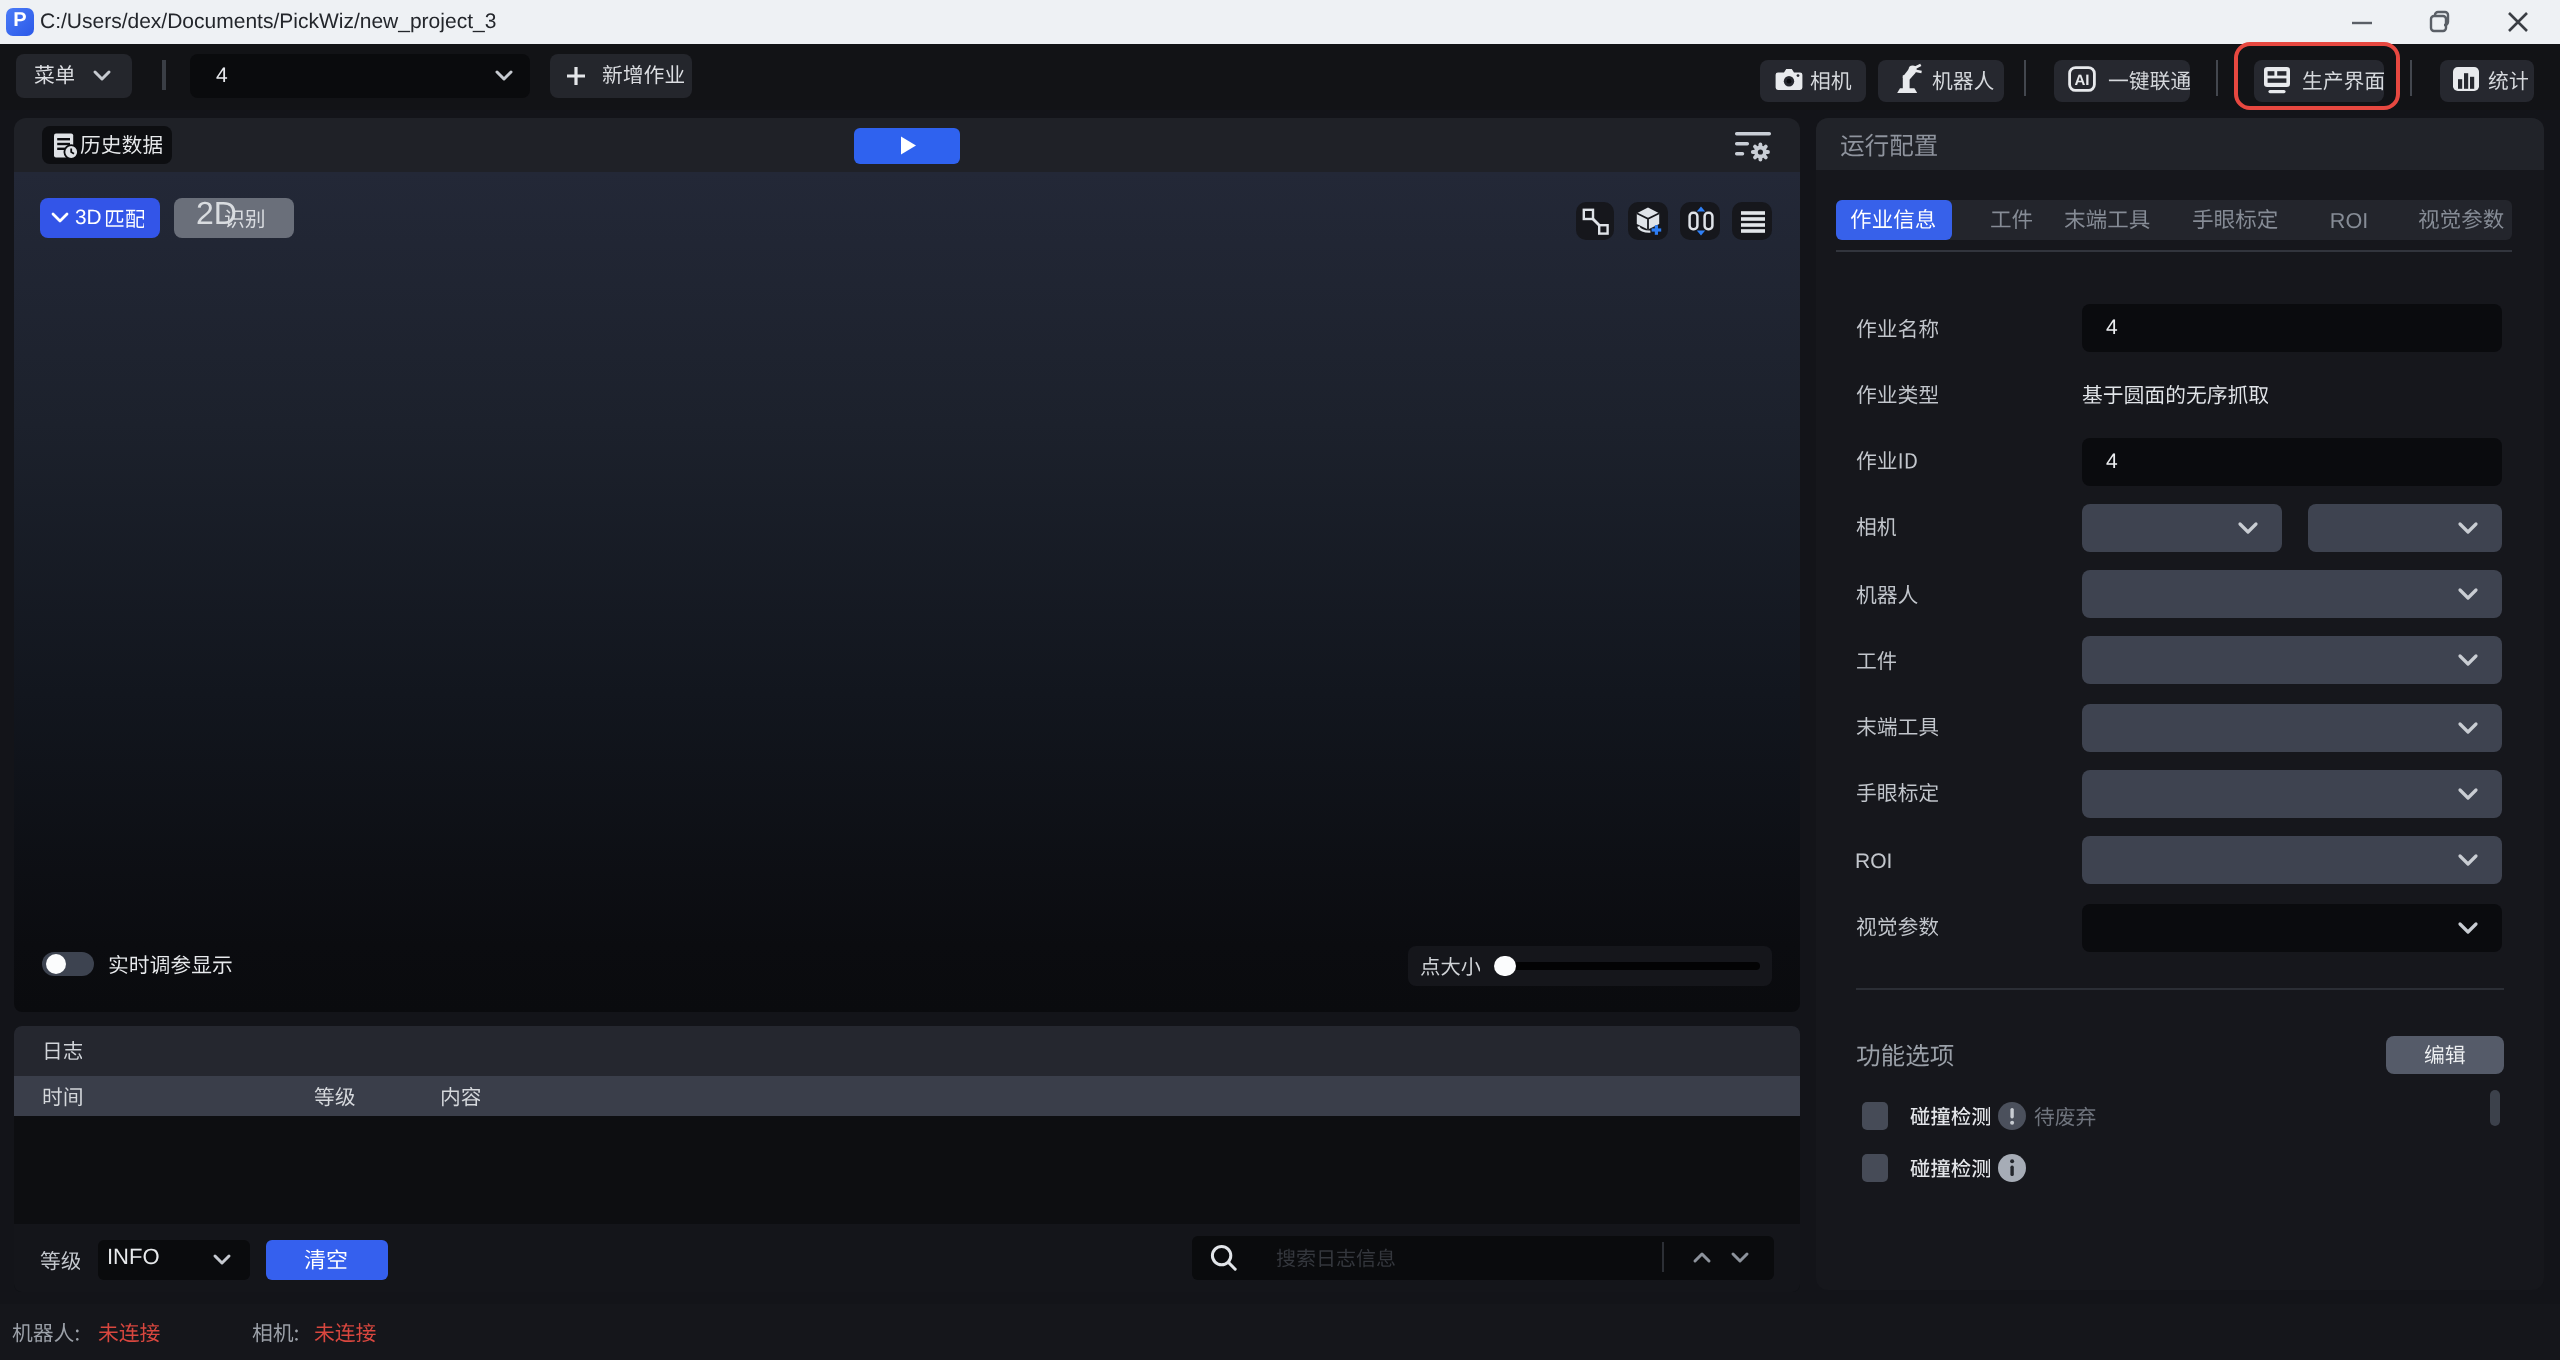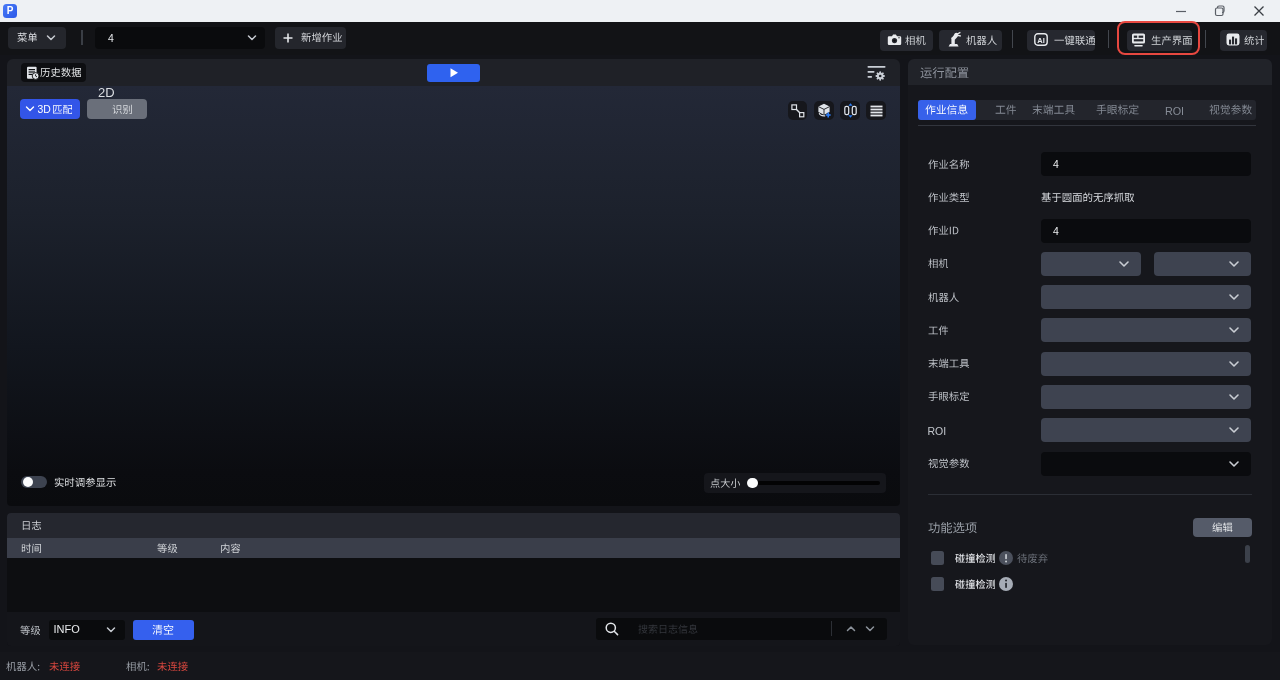--- a/index.html
+++ b/index.html
@@ -2,20 +2,21 @@
 <html><head><meta charset="utf-8"><style>
 html,body{margin:0;padding:0;width:1280px;height:680px;overflow:hidden;background:#131419;
 font-family:"Liberation Sans",sans-serif;}
 *{box-sizing:border-box}
 .abs{position:absolute}
 </style></head><body>
 <div class="abs" style="width:1280px;height:680px">
     <div class="abs" style="left:0;top:0;width:1280px;height:22px;background:#eef1f4"></div>
     <div class="abs" style="left:3px;top:4px;width:14px;height:14px;border-radius:3.5px;background:linear-gradient(135deg,#4a7bf7,#2b59e8)"></div>
 <div class="abs" style="left:3px;top:4px;width:14px;height:14px;color:#fff;font-size:10px;font-weight:bold;text-align:center;line-height:14px">P</div>
+    <div class="abs" style="left:20px;top:0;height:22px;line-height:22px;font-size:10.5px;color:#23262b">C:/Users/dex/Documents/PickWiz/new_project_3</div>
     <svg class="abs" style="left:1172px;top:2px" width="18" height="18">
       <line x1="4" y1="9.5" x2="14" y2="9.5" stroke="#5a5f66" stroke-width="1.2"></line>
     </svg>
 <svg class="abs" style="left:1211px;top:2px" width="18" height="18">
       <rect x="4.5" y="6" width="7.5" height="7.5" rx="1.5" fill="none" stroke="#5a5f66" stroke-width="1.2"></rect>
       <path d="M6.5 6 V5.5 a1.5 1.5 0 0 1 1.5 -1.5 h3.5 a1.5 1.5 0 0 1 1.5 1.5 v3.5 a1.5 1.5 0 0 1 -1.5 1.5 h-0.5" fill="none" stroke="#5a5f66" stroke-width="1.2"></path>
     </svg>
 <svg class="abs" style="left:1250px;top:2px" width="18" height="18">
       <path d="M4.5 4.5 L13.5 13.5 M13.5 4.5 L4.5 13.5" stroke="#3a3e44" stroke-width="1.3"></path>
     </svg>
@@ -183,21 +184,21 @@
     <div class="abs" style="left:37.5px;top:99.5px;height:20px;line-height:20px;font-size:10.4px;color:#fff">3D</div>
     <div style="position:absolute;left:51.5px;top:102.2px">
       <svg width="20.8" height="14.6" viewBox="0 0 2000 1400" style="display:block">
         <g fill="#ffffff" transform="translate(0,1080) scale(1,-1)">
           <use href="#g24" x="0"></use>
           <use href="#g25" x="1000"></use>
         </g>
       </svg>
     </div>
     <div class="abs" style="left:86.5px;top:99px;width:60.2px;height:20px;background:#6a6f7a;border-radius:4px"></div>
-    <div class="abs" style="left:98px;top:83px;height:20px;line-height:20px;font-size:13px;color:#d9dce0">2D</div>
+    <div class="abs" style="left:98px;top:98px;height:20px;line-height:20px;font-size:16px;color:#d9dce0">2D</div>
     <div style="position:absolute;left:112.0px;top:102.2px">
       <svg width="20.8" height="14.6" viewBox="0 0 2000 1400" style="display:block">
         <g fill="#d9dce0" transform="translate(0,1080) scale(1,-1)">
           <use href="#g26" x="0"></use>
           <use href="#g27" x="1000"></use>
         </g>
       </svg>
     </div>
     <div class="abs" style="left:787.5px;top:100.5px;width:19.5px;height:19.5px;background:#16171c;border-radius:5px"></div>
     <div class="abs" style="left:814.0px;top:100.5px;width:19.5px;height:19.5px;background:#16171c;border-radius:5px"></div>

